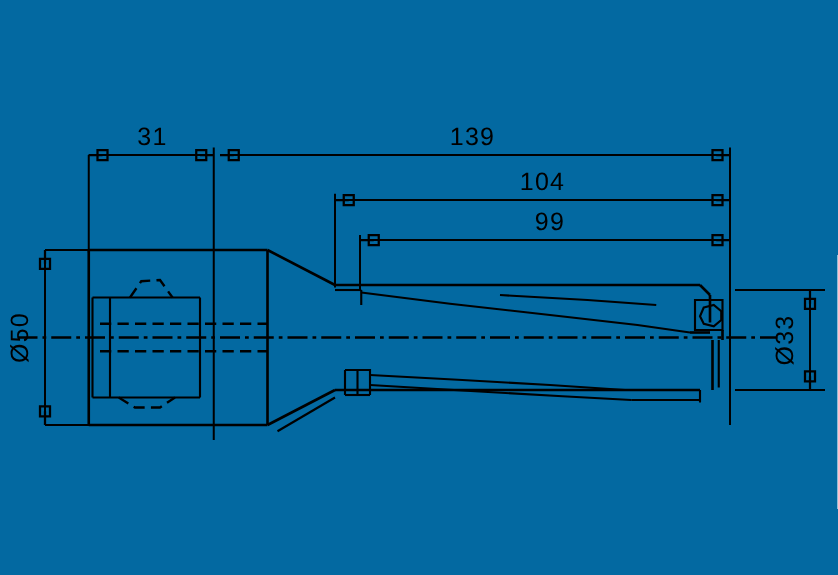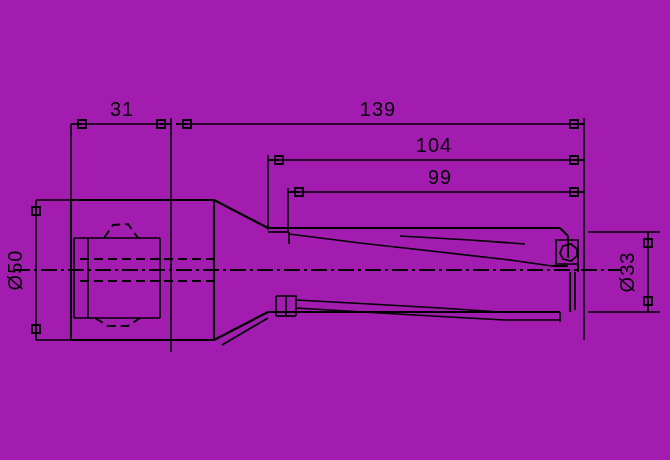--- a/index.html
+++ b/index.html
@@ -10,21 +10,21 @@
   body {
     width: 670px;
     height: 460px;
     font-family: "Liberation Sans", sans-serif;
     overflow: hidden;
   }
   #drawing-root {
     position: relative;
     width: 670px;
     height: 460px;
-    background: #a21caf;
+    background: #0369a1;
   }
   svg#tech-drawing {
     display: block;
     width: 670px;
     height: 460px;
   }
   .outline {
     fill: none;
     stroke: #000000;
     stroke-width: 2.1;

